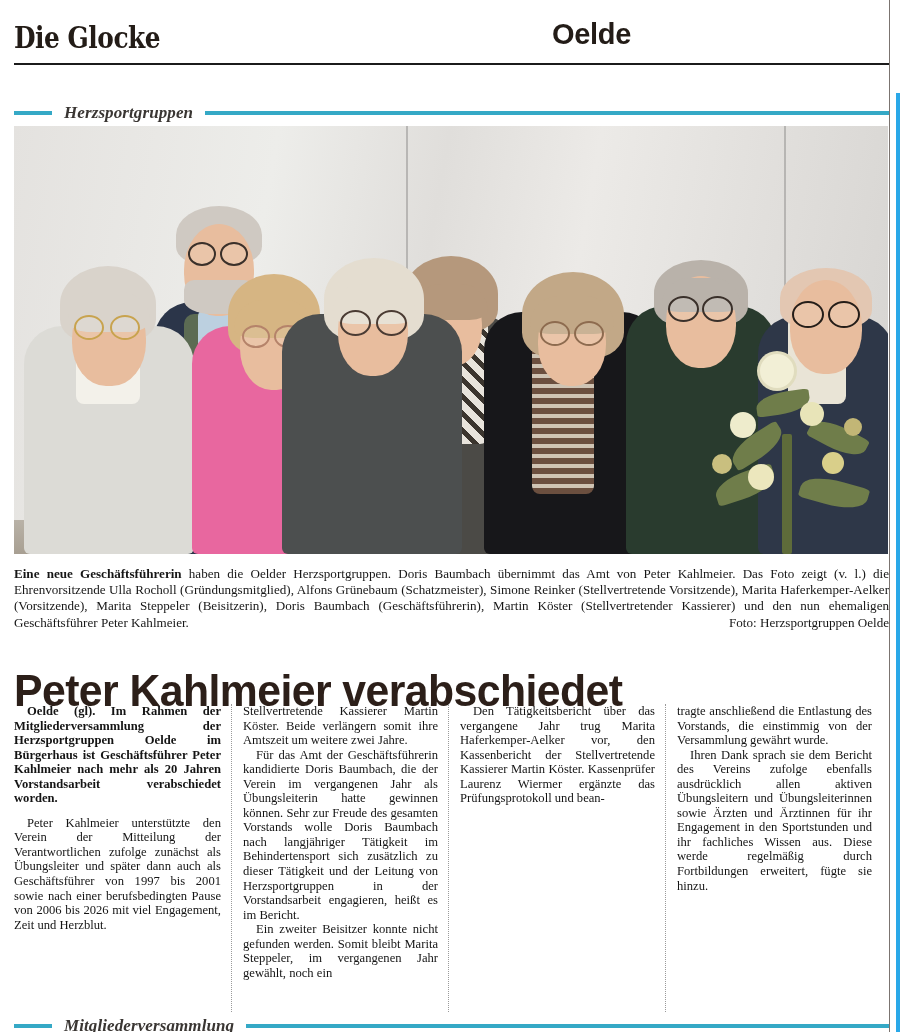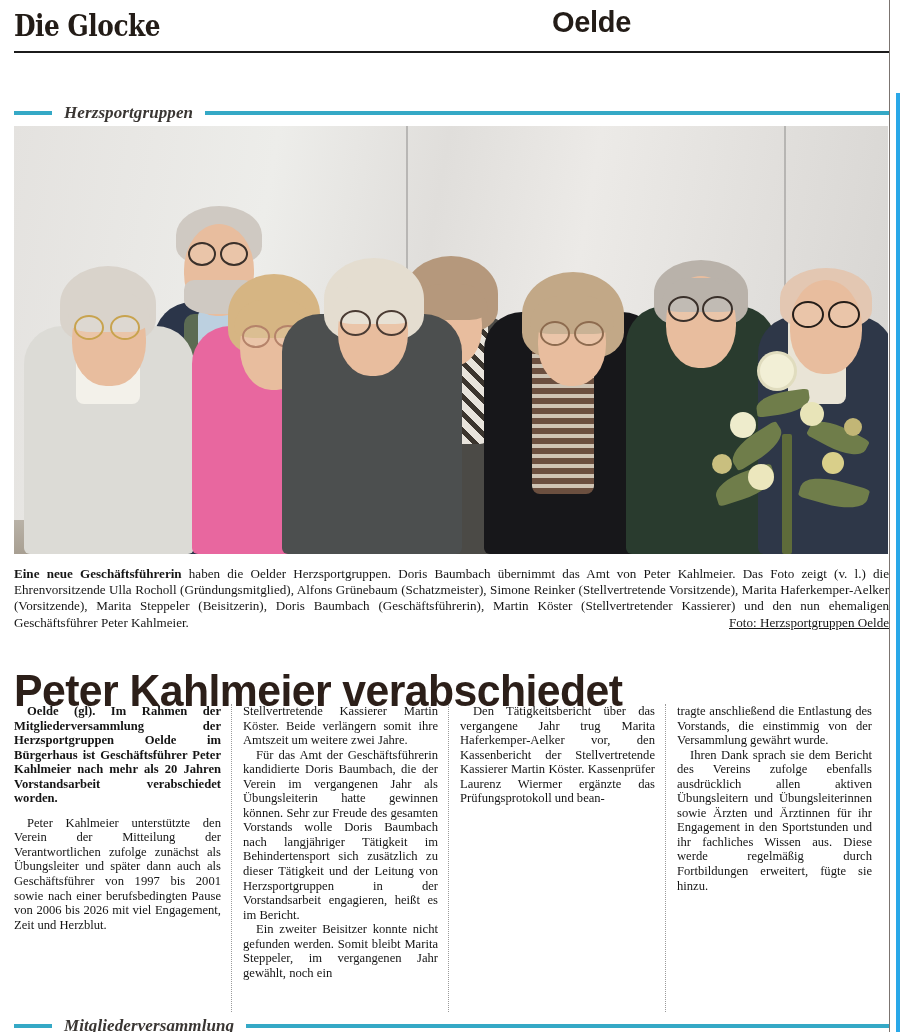--- a/index.html
+++ b/index.html
@@ -11,21 +11,21 @@
     overflow:hidden;
     position:relative;
   }
   .page{position:relative;width:911px;height:1032px;box-sizing:border-box;}
 
   
   .gutter-gray{position:absolute;left:889px;top:0;width:1px;height:1032px;background:#7b7470;}
   .gutter-blue{position:absolute;left:896px;top:93px;width:4px;height:939px;background:#2aa8e8;}
 
   
-  .masthead{position:absolute;left:14px;top:10px;width:875px;height:44px;text-align:right;}
+  .masthead{position:absolute;left:14px;top:22px;width:875px;height:44px;text-align:right;}
   .masthead-title{
     position:absolute;left:0;top:-2px;
     font-family:"DejaVu Serif",serif;
     font-weight:700;font-size:30px;letter-spacing:-0.5px;
     color:#231c17;
     font-stretch:condensed;
     transform:scaleX(0.92);transform-origin:left center;
     white-space:nowrap;
   }
   .masthead-section{
@@ -68,21 +68,21 @@
   .leaf{position:absolute;border-radius:60% 10% 60% 10%;background:#6f7d4a;}
 
   
   .caption{
     position:absolute;left:14px;top:566px;width:875px;
     font-family:"Liberation Serif",serif;
     font-size:13.1px;line-height:16.2px;
     color:#161616;text-align:justify;
   }
   .caption b{font-weight:700;}
-  .caption .credit{float:right;text-decoration:underline;}
+  .caption .credit{float:right;}
 
   
   .headline{
     position:absolute;left:14px;top:637px;width:875px;
     font-family:"Liberation Sans",sans-serif;
     font-weight:700;font-size:45px;line-height:48px;
     color:#2c1f19;letter-spacing:-0.6px;
     transform:scaleX(0.95);transform-origin:left top;
     white-space:nowrap;
   }

